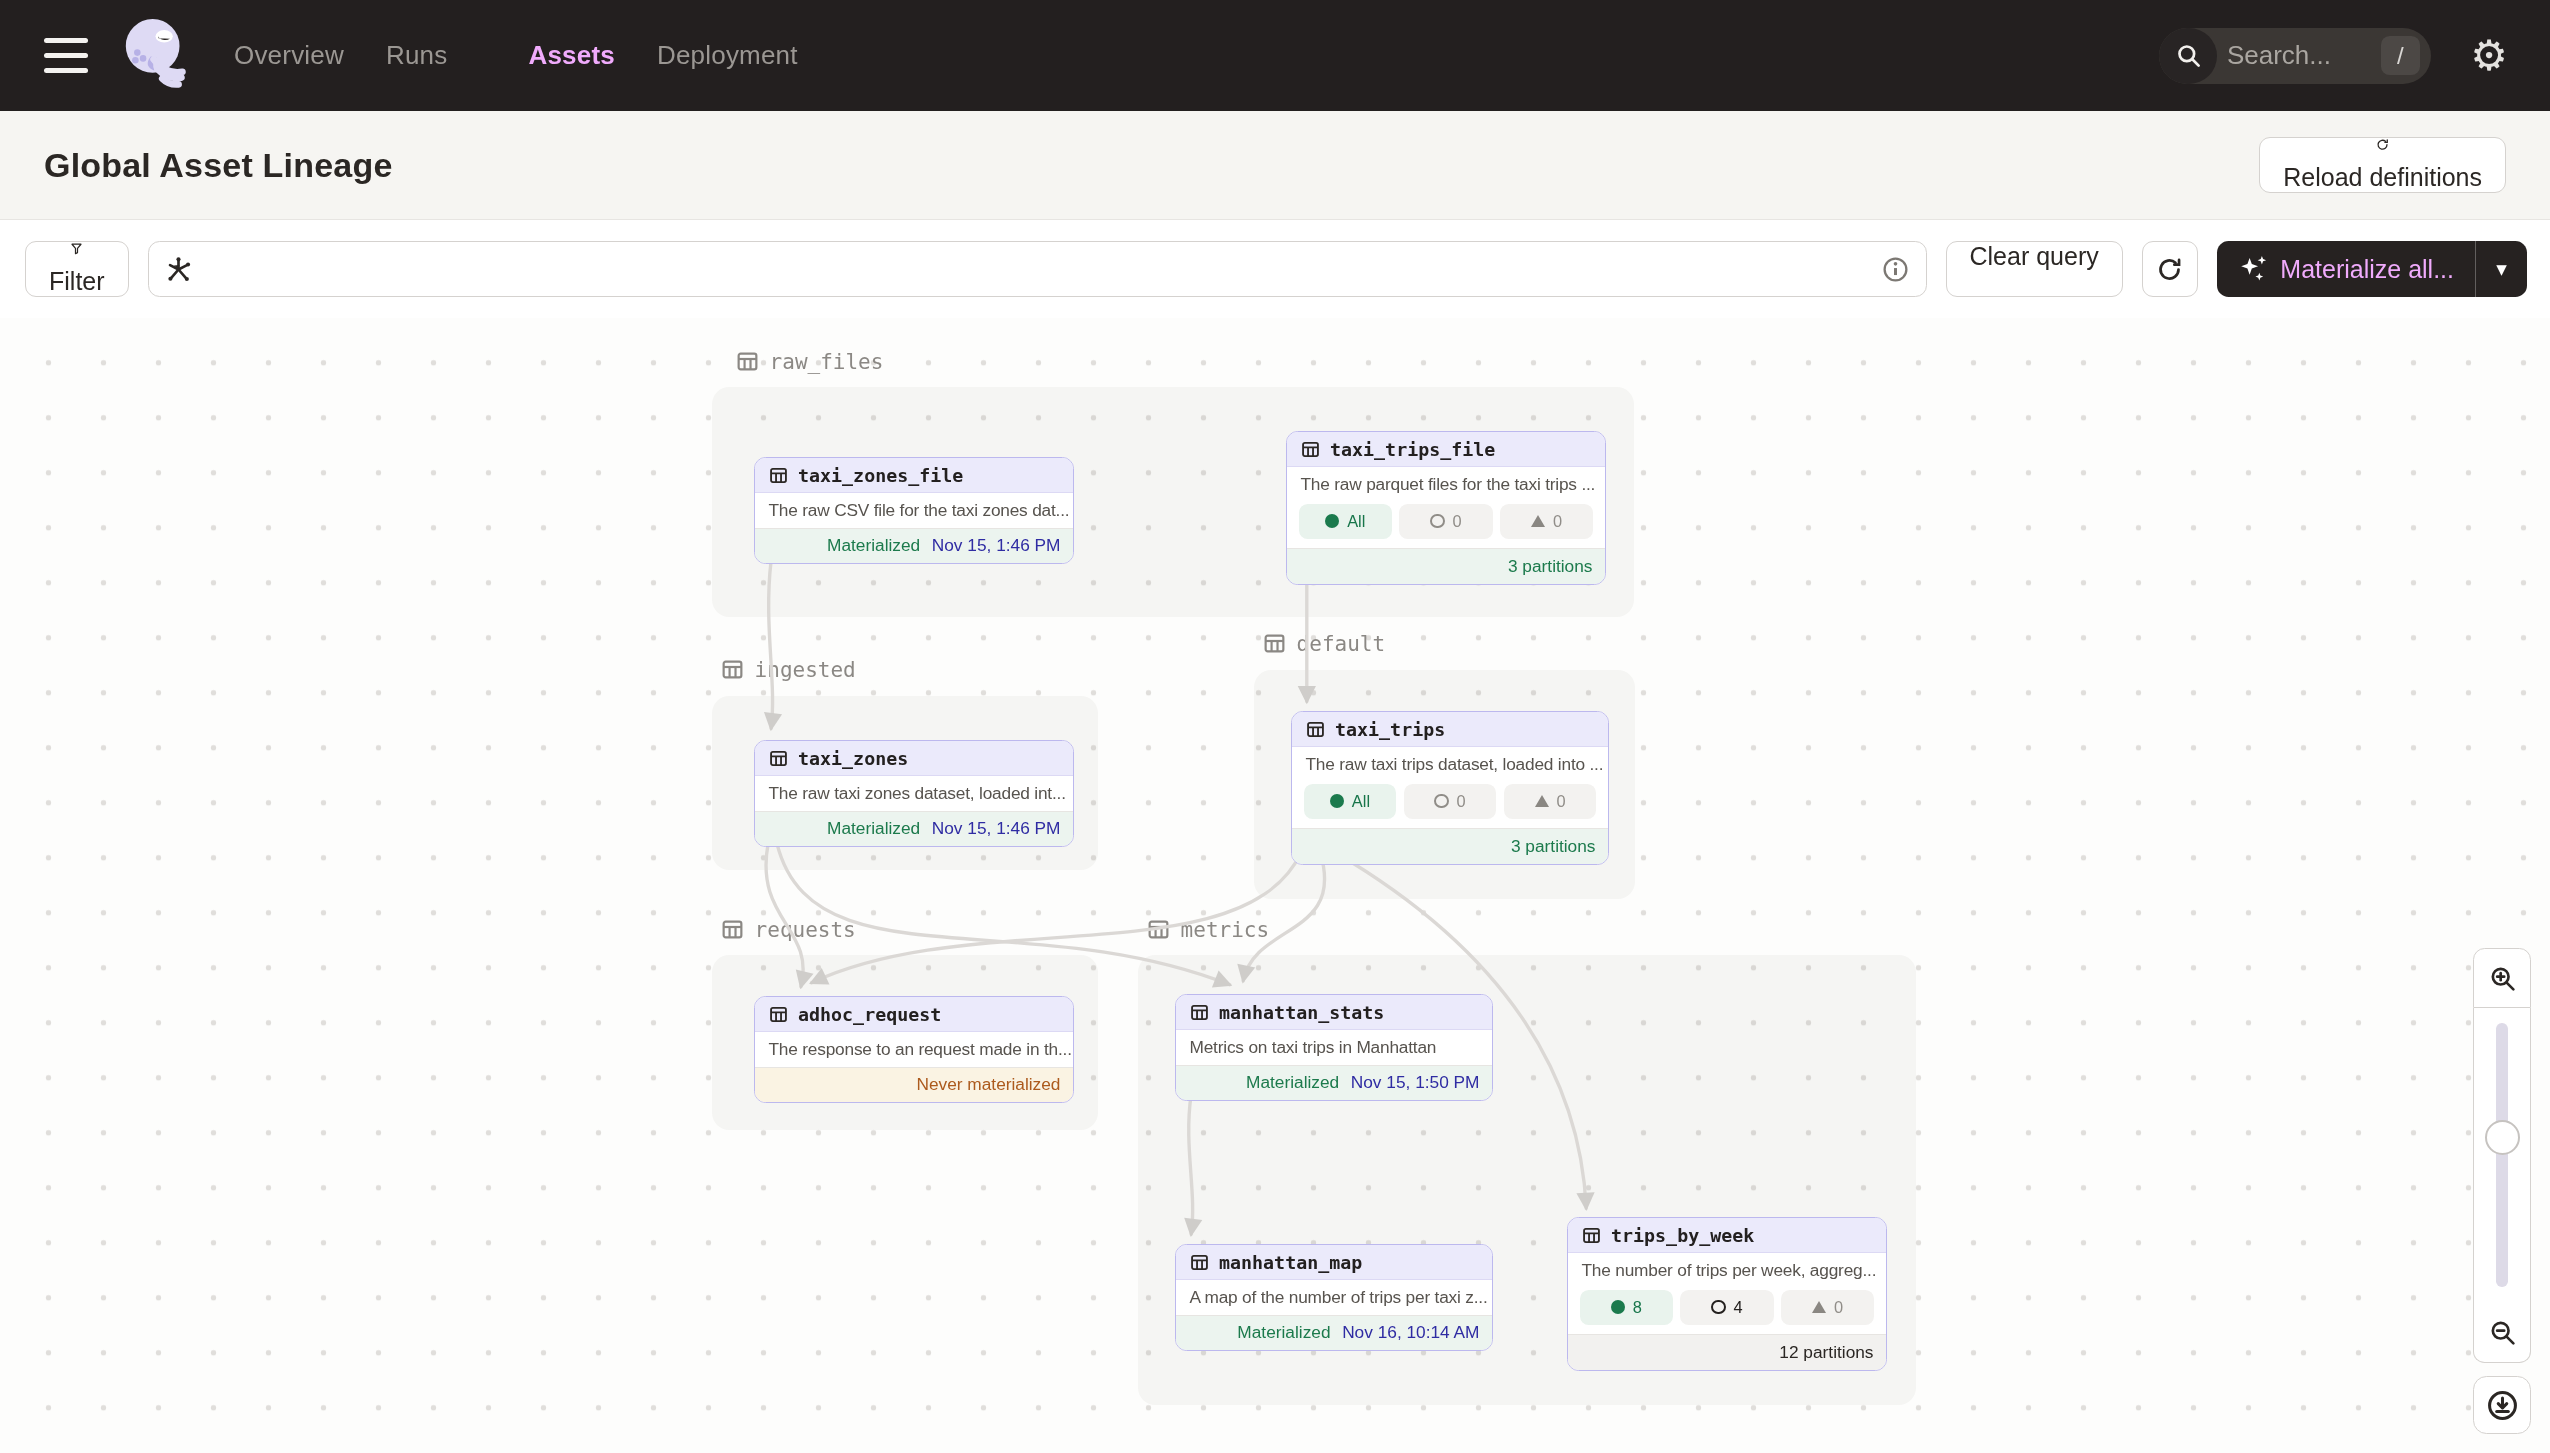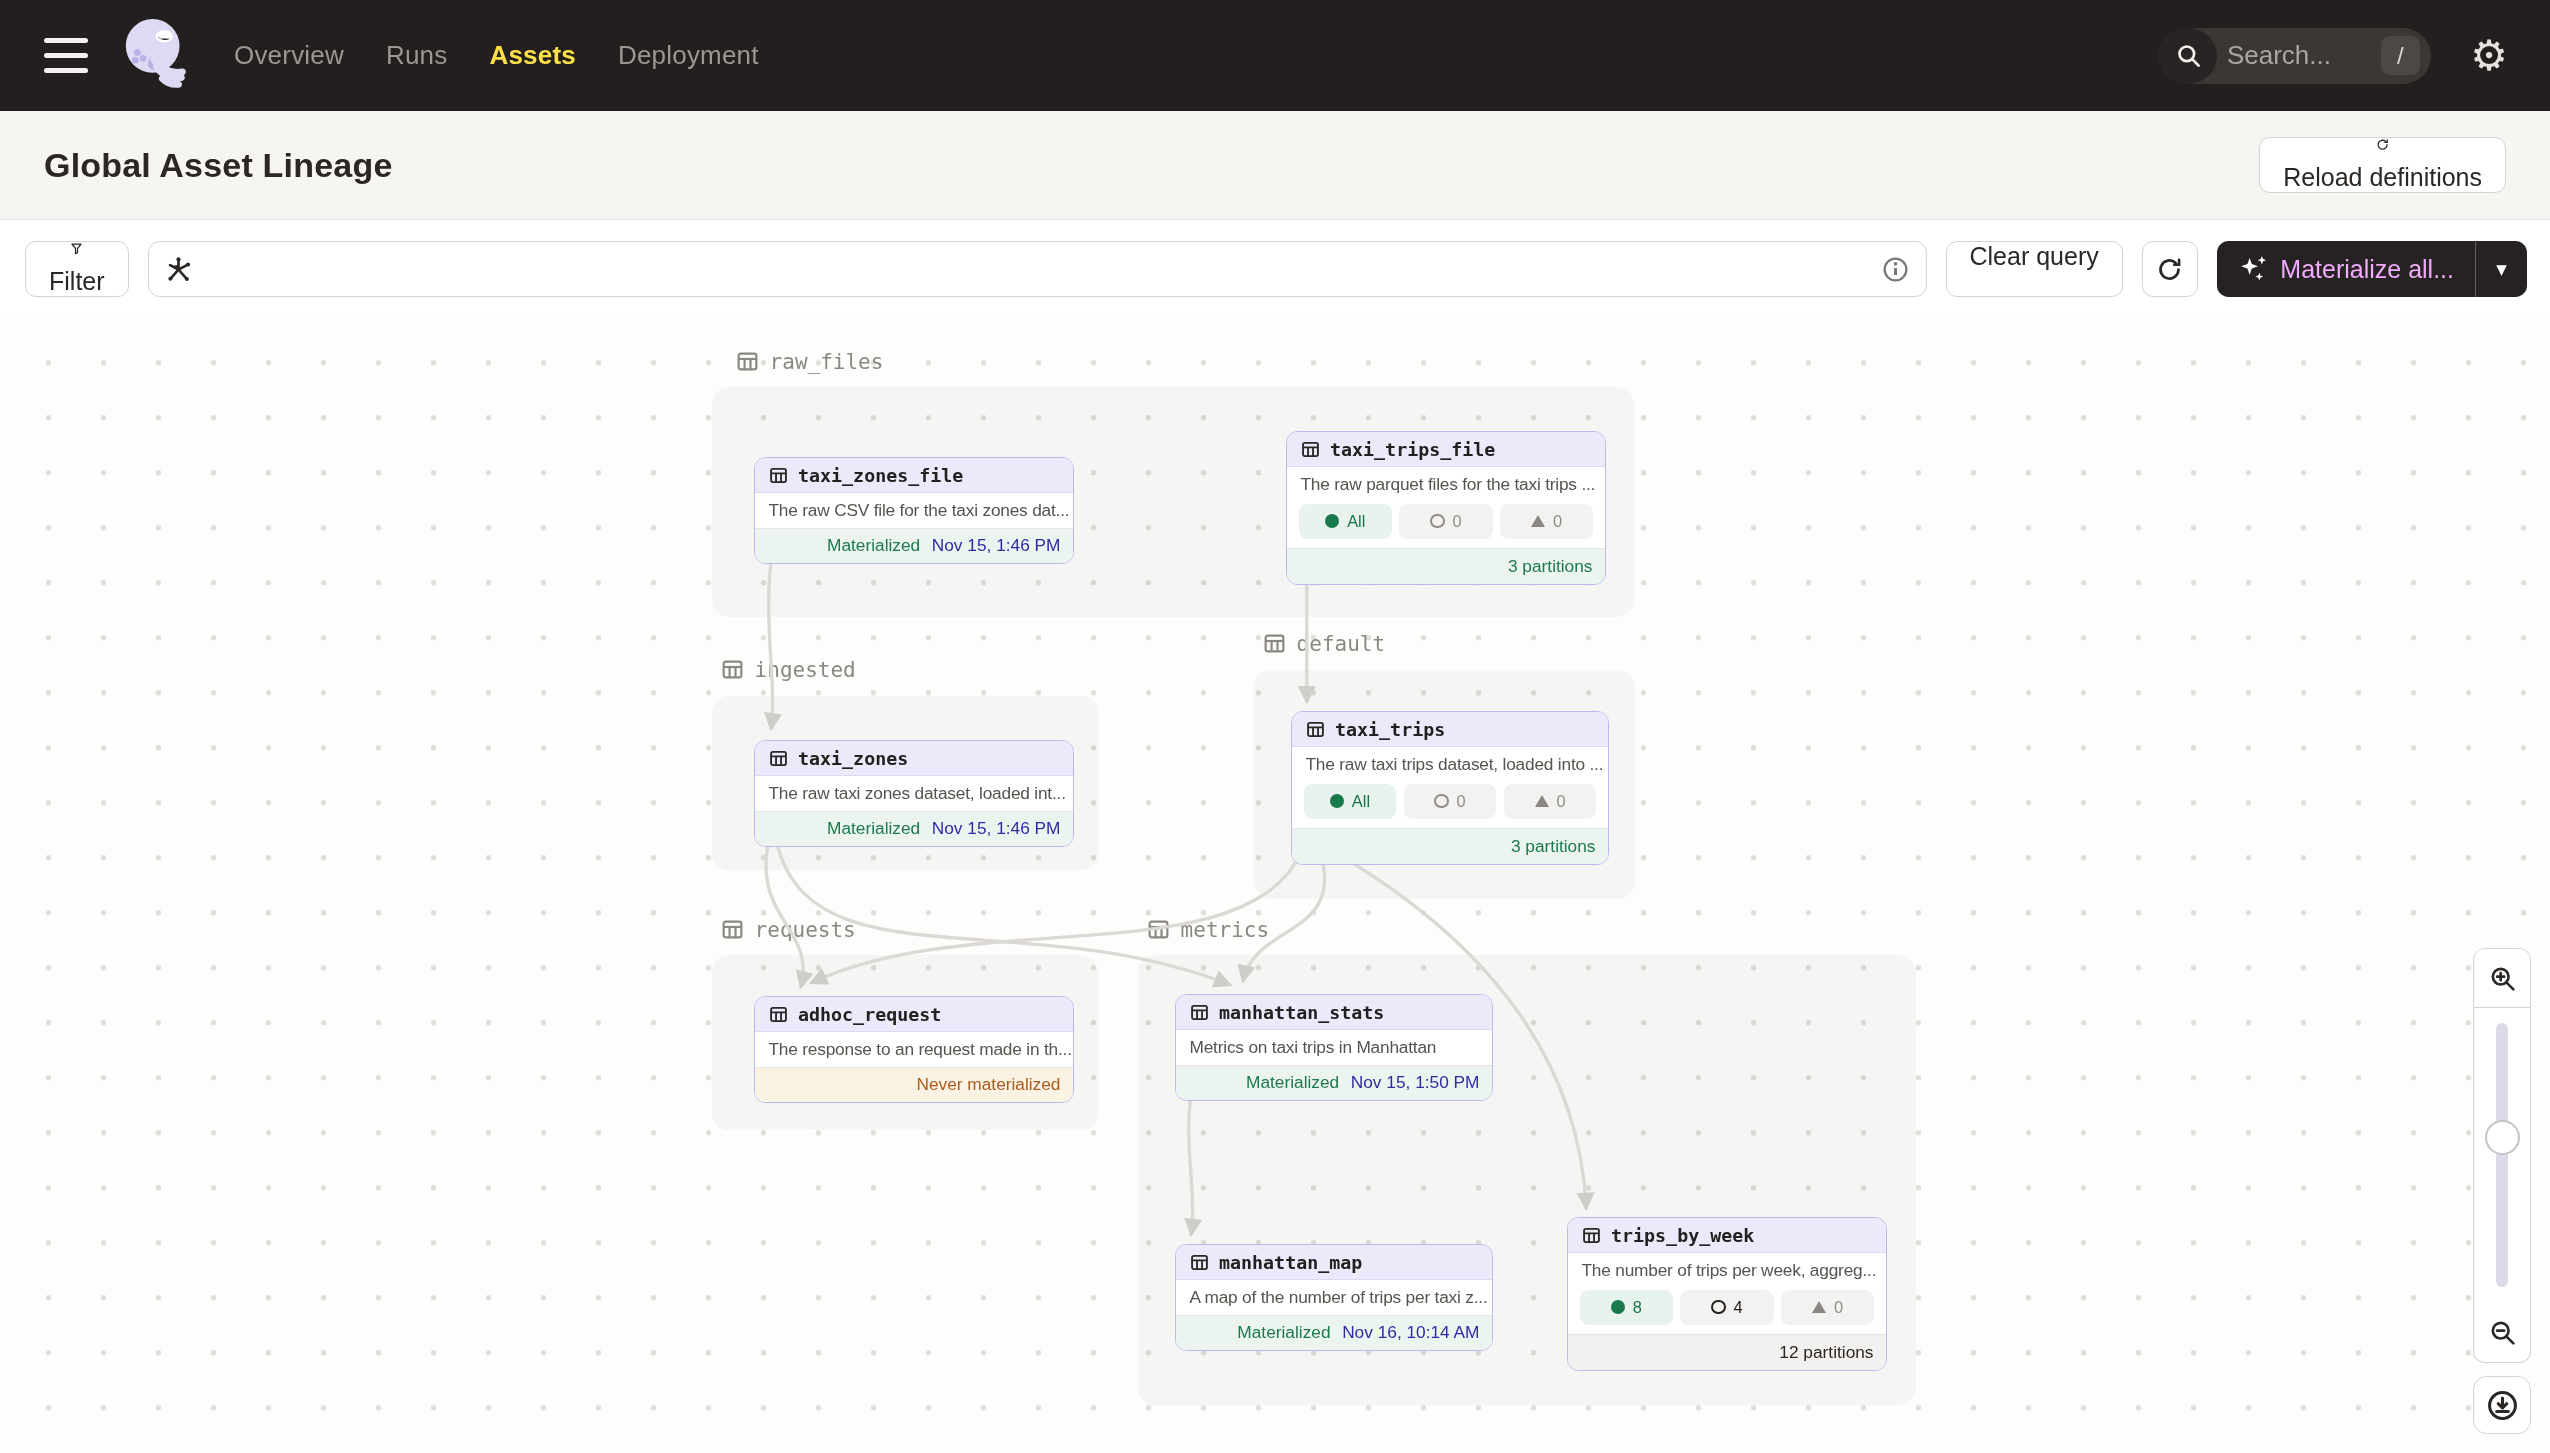--- a/index.html
+++ b/index.html
@@ -13,21 +13,21 @@
   
   .topbar {
     height:111px; background:#231F1F; display:flex; align-items:center;
     padding:0 42px 0 44px; gap:0; position:relative; z-index:30;
   }
   .hamburger { width:44px; height:35px; display:flex; flex-direction:column; justify-content:space-between; cursor:pointer; margin-right:33px;}
   .hamburger span { display:block; height:4.8px; border-radius:2.9px; background:#F4F2F0; }
   .logo { width:71px; height:83px; margin-right:42px; }
   .nav { display:flex; align-items:center; gap:42px; }
   .nav-item { font-size:26px; color:#9B9793; cursor:pointer; letter-spacing:0.2px; }
-  .nav-item.active { color:#fde047; font-weight:700; }
+  .nav-item.active { color:#f0abfc; font-weight:700;margin-left:39px; }
   .topbar-right { margin-left:auto; display:flex; align-items:center; gap:39px; }
   .search-pill {
     width:272px; height:56px; border-radius:29px; background:#3B3734;
     display:flex; align-items:center; overflow:hidden;
   }
   .search-cap { width:58px; height:56px; border-radius:29px; background:#282424; display:flex; align-items:center; justify-content:center; flex:none;}
   .search-pill input {
     flex:1; min-width:0; background:transparent; border:none; outline:none;
     font-size:26px; color:#E8E6E3; padding:0 7.7px 0 9.6px; font-family:"Liberation Sans",sans-serif;
   }

